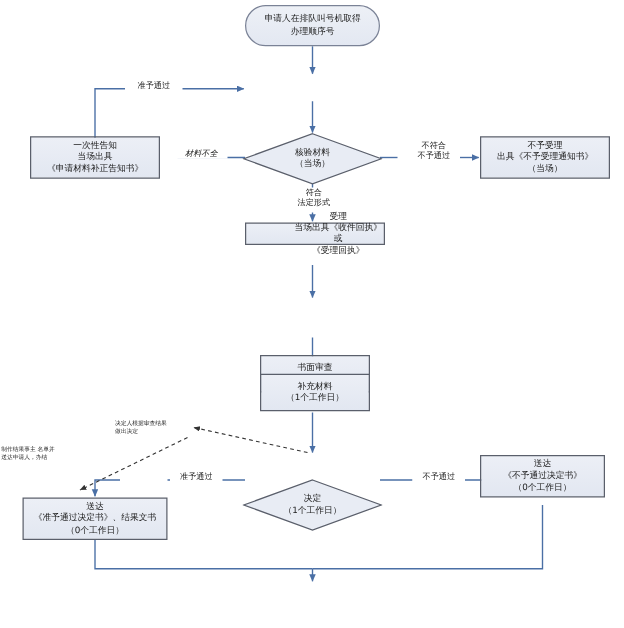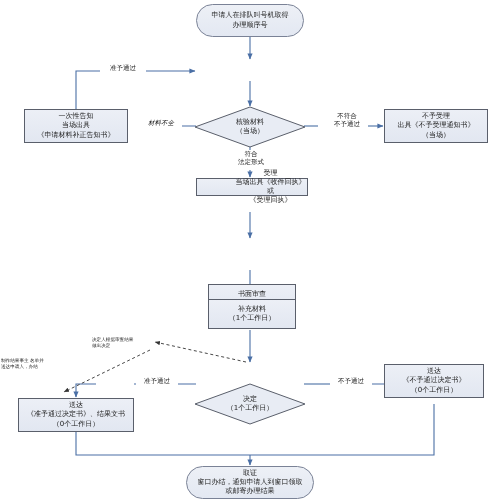--- a/index.html
+++ b/index.html
@@ -190,23 +190,20 @@
   </div>
 
   <div class="node n-proc" style="left:18px; top:398px; width:116px; height:34px;">送达
 《准予通过决定书》、结果文书
 （0个工作日）</div>
 
   <div class="node n-proc" style="left:384px; top:364px; width:100px; height:34px;">送达
 《不予通过决定书》
 （0个工作日）</div>
 
-  <div class="node n-term" style="left:186px; top:466px; width:128px; height:33px;">取证
-窗口办结，通知申请人到窗口领取
-或邮寄办理结果</div>
 
   <div class="edge-label" style="left:100px; top:64px; width:44px;">准予通过</div>
 
   <div class="edge-label" style="left:140px; top:119px; width:40px;font-style:italic;">材料不全</div>
 
   <div class="edge-label" style="left:326px; top:112px; width:40px;">不符合
 不予通过</div>
 
   <div class="edge-label" style="left:230px; top:150px; width:40px;">符合
 法定形式</div>

